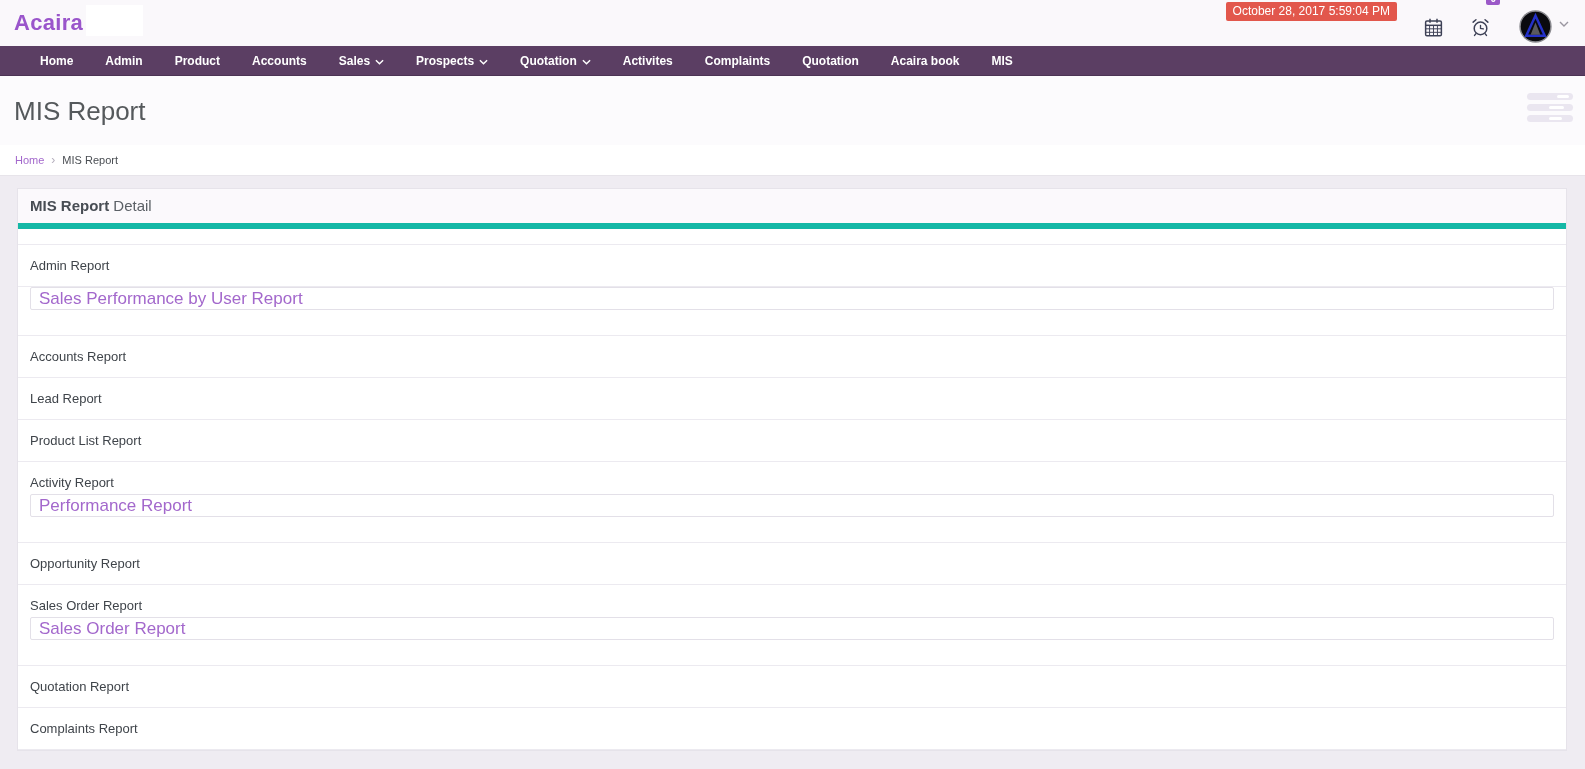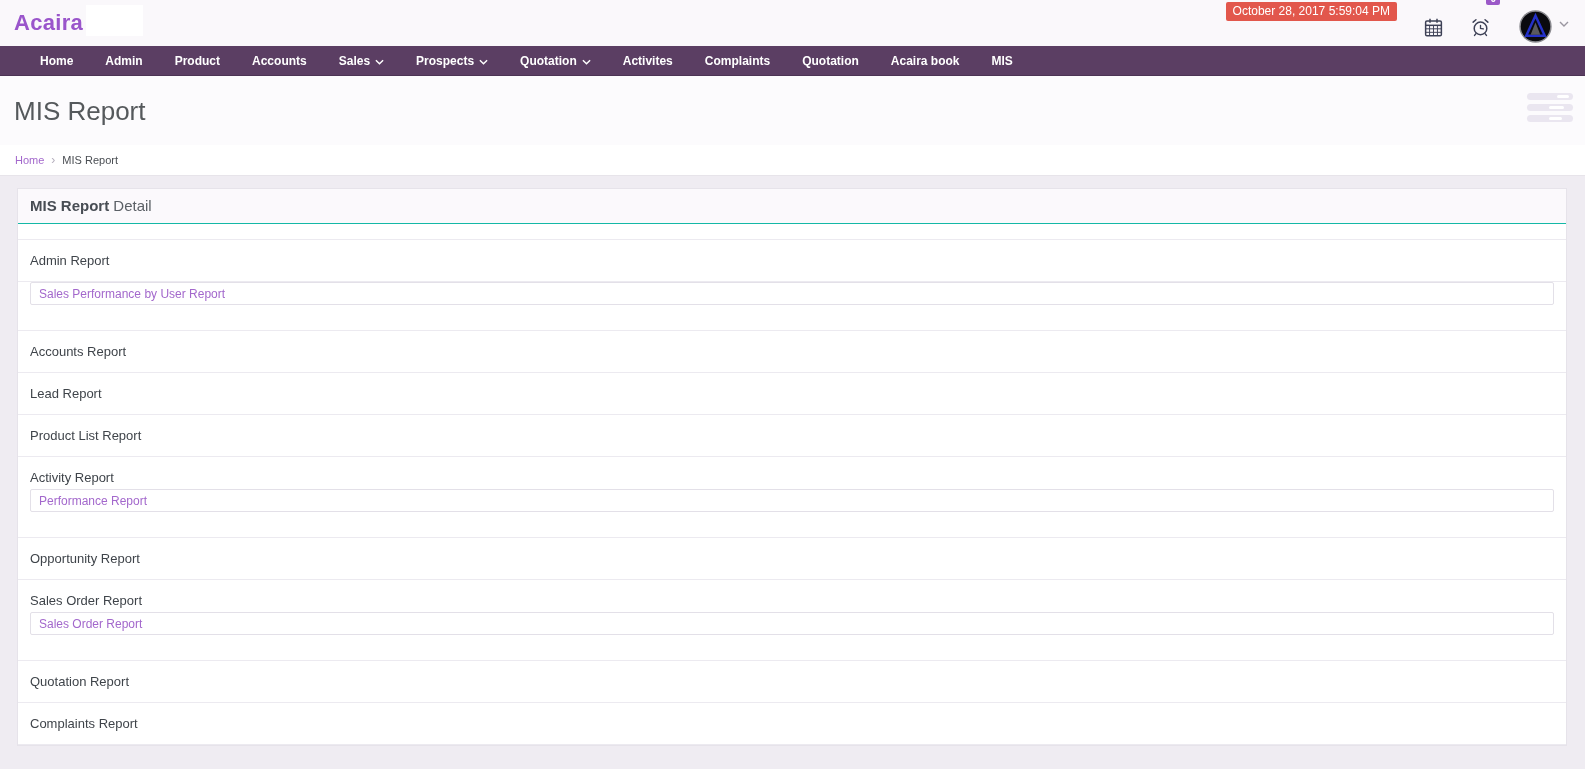--- a/index.html
+++ b/index.html
@@ -132,21 +132,21 @@
 
   
   .main { padding: 12px 18px 0 17px; }
   .panel {
     background: #ffffff;
     border: 1px solid #e6e3ea;
   }
   .panel-header {
     background: #fbf9fc;
     padding: 8px 12px 9px 12px;
-    border-bottom: 1px solid #14b8a6;
+    border-bottom: 6px solid #14b8a6;
     font-size: 15px;
   }
   .panel-title-bold { font-weight: bold; color: #484d54; }
   .panel-title-light { color: #5b6066; }
   .empty-row { height: 16px; border-bottom: 1px solid #eceaf0; }
   .section { padding: 0 12px; border-bottom: 1px solid #eceaf0; }
   .section-heading {
     font-size: 13px;
     font-weight: normal;
     color: #3f444a;
@@ -156,21 +156,21 @@
   .link-box {
     border: 1px solid #e3e0e8;
     border-radius: 2px;
     height: 23px;
     display: flex;
     align-items: center;
     padding-left: 8px;
     margin-bottom: 25px;
   }
   .report-link {
-    font-size: 12px;
+    font-size: 17px;
     color: #a368cc;
     text-decoration: none;
     cursor: pointer;
   }
 </style>
 </head>
 <body>
 
 <div class="topbar">
   <div class="brand">Acaira</div>

